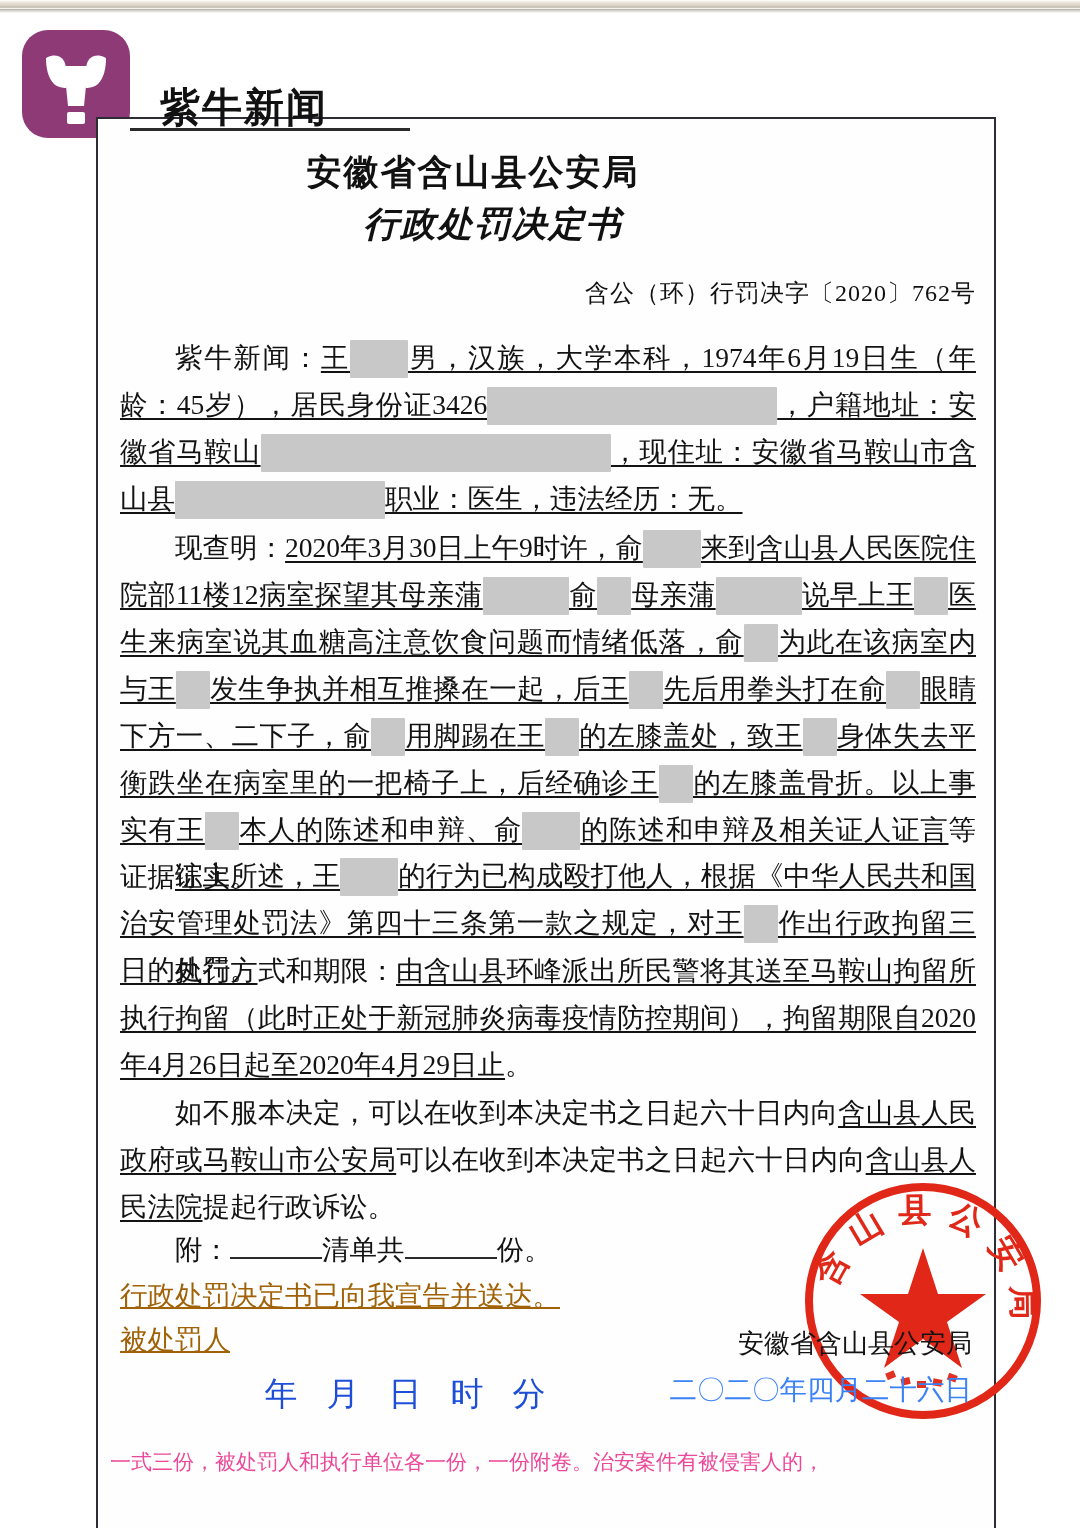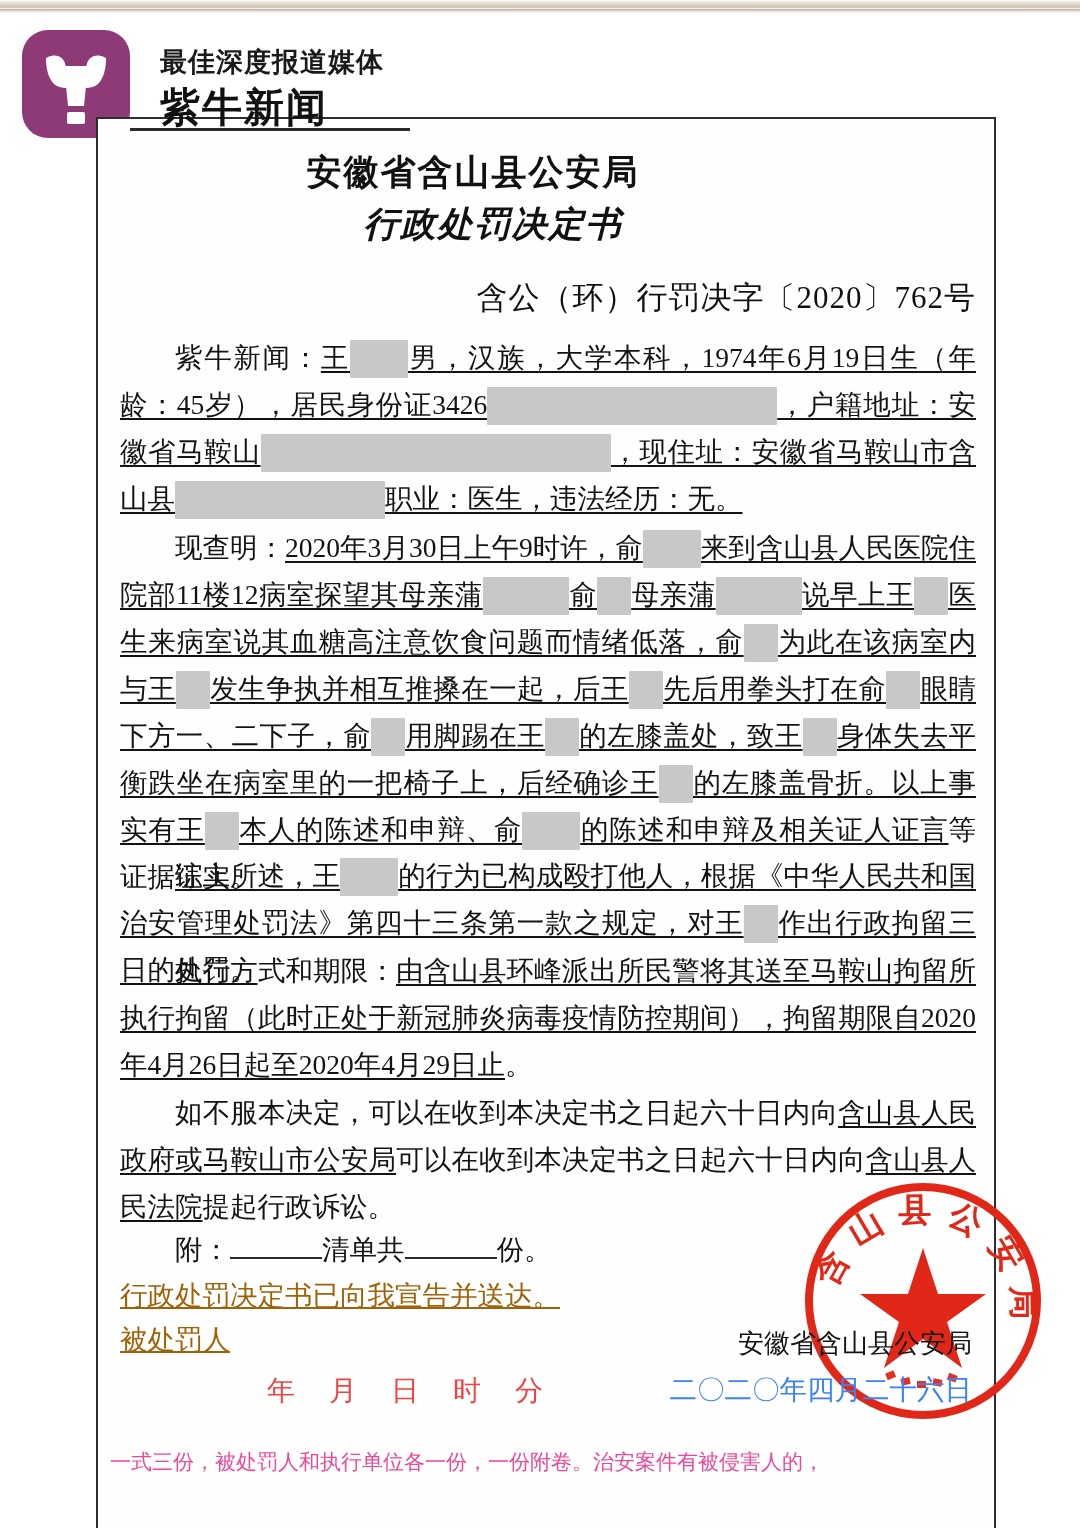--- a/index.html
+++ b/index.html
@@ -110,21 +110,21 @@
   .doc-title-1 { top: 30px; padding-right: 150px; box-sizing: border-box; }
   .doc-title-2 { top: 82px; padding-right: 110px; box-sizing: border-box; font-style: italic; }
 
   .doc-number {
     position: absolute;
     left: 0; top: 158px;
     width: 900px;
     text-align: right;
     padding-right: 22px;
     box-sizing: border-box;
-    font-size: 31px;
+    font-size: 24px;
     letter-spacing: 1px;
     color: #111;
   }
 
   
   .body-block {
     position: absolute;
     left: 22px;
     width: 856px;
     font-size: 27.5px;
@@ -163,23 +163,23 @@
   .sign-area { position: absolute; left: 22px; width: 856px; }
   .sign-line {
     font-size: 27.5px;
     line-height: 44px;
     color: #a16207;
     text-decoration: underline;
   }
   .sign-timerow {
     position: absolute;
     left: 130px; top: 98px;
-    font-size: 28px;
+    font-size: 33px;
     letter-spacing: 0;
-    color: #ef4444;
+    color: #1d4ed8;
     white-space: nowrap;
   }
   .sign-timerow span { display: inline-block; width: 62px; text-align: center; }
   .sign-org {
     position: absolute;
     right: 4px; top: 52px;
     font-size: 26px;
     color: #131313;
     white-space: nowrap;
     z-index: 4;
@@ -219,21 +219,20 @@
 <div class="scan-strip2"></div>
 
 <div class="masthead">
   <div class="logo-badge"></div>
   <svg class="logo-glyph" viewBox="0 0 108 108">
     <path fill="#ffffff" d="M24 28 C24 28 30 24 36 26 C42 28 44 34 44 40 L44 58 C44 58 36 58 32 54 C26 48 24 38 24 28 Z"></path>
     <path fill="#ffffff" d="M84 28 C84 28 78 24 72 26 C66 28 64 34 64 40 L64 58 C64 58 72 58 76 54 C82 48 84 38 84 28 Z"></path>
     <path fill="#ffffff" d="M42 36 L66 36 L62 76 L46 76 Z"></path>
     <rect fill="#ffffff" x="45" y="82" width="18" height="12" rx="2"></rect>
   </svg>
-  <div class="brand-tagline">最佳深度报道媒体</div>
   <div class="brand-rule"></div>
   <div class="brand-name">紫牛新闻</div>
 </div>
 
 <div class="doc-frame">
   <div class="doc-inner">
 
     <div class="doc-title-1">安徽省含山县公安局</div>
     <div class="doc-title-2">行政处罚决定书</div>
     <div class="doc-number">含公（环）行罚决字〔2020〕762号</div>

